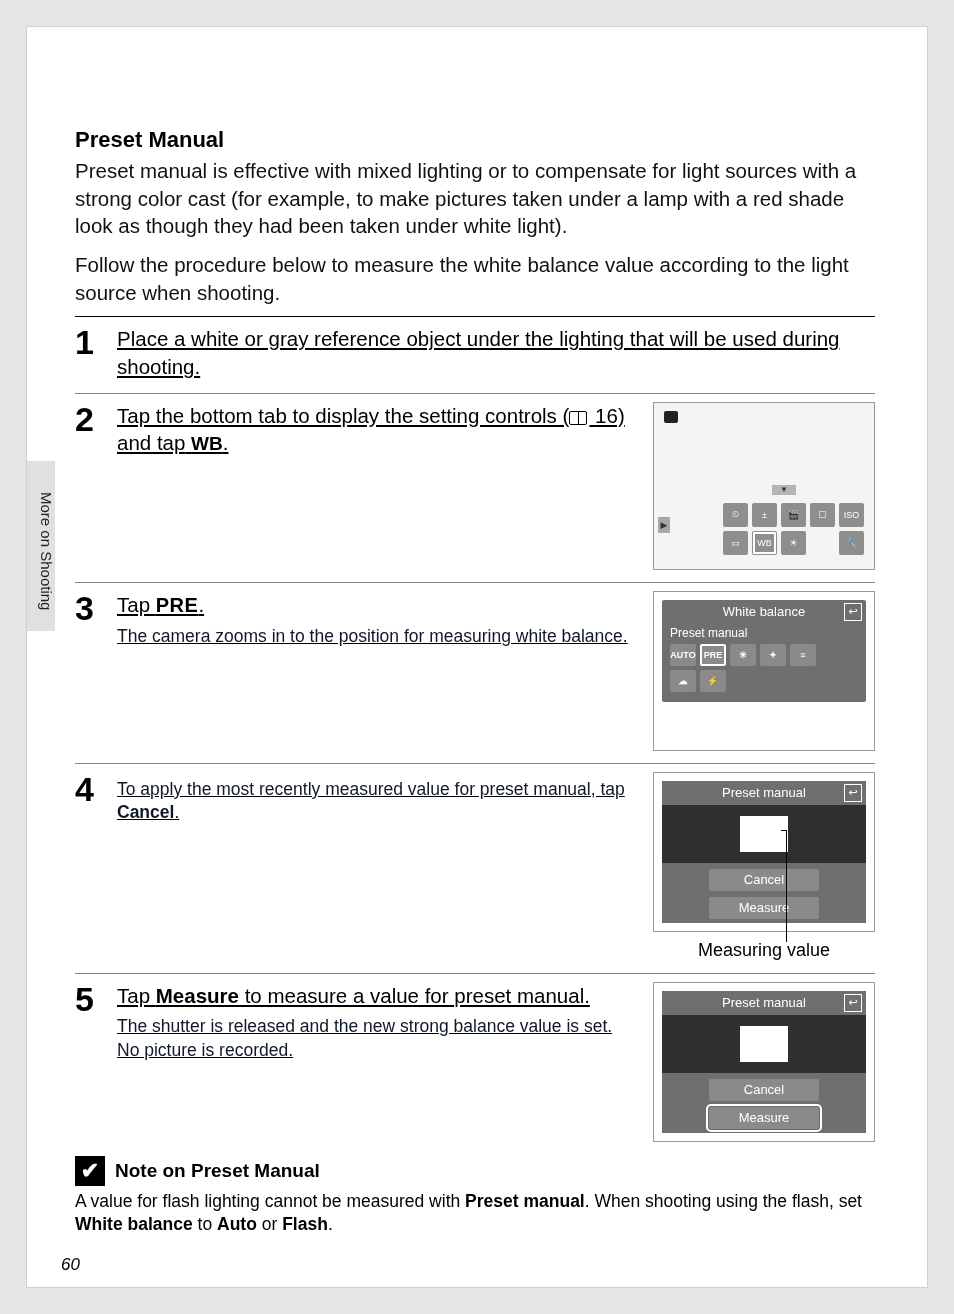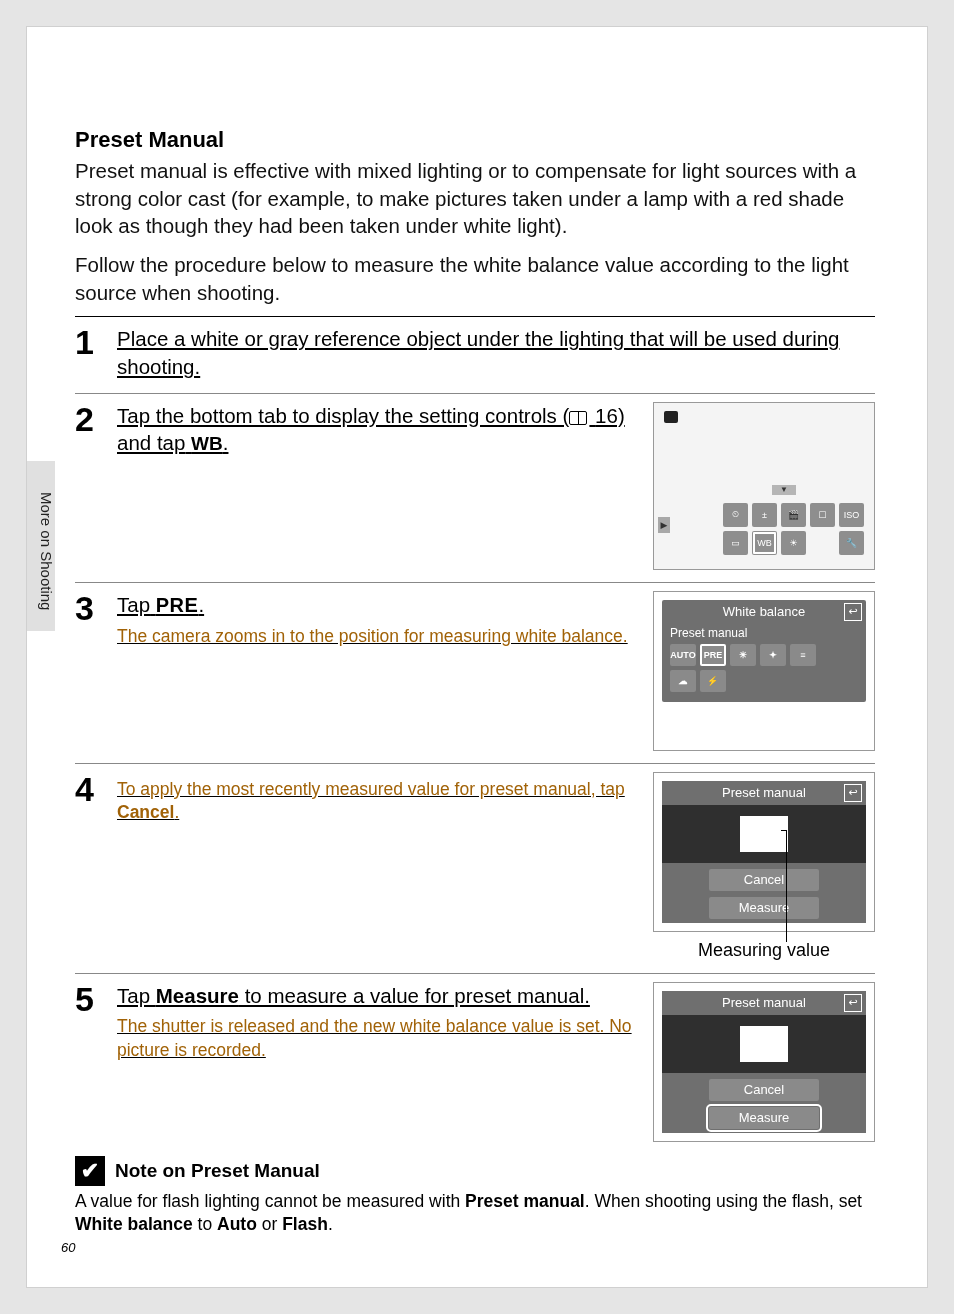--- a/index.html
+++ b/index.html
@@ -55,21 +55,21 @@
   }
   .section-title { font-weight: 700; font-size: 22px; margin-bottom: 4px; }
   .body-text { font-size: 20.5px; line-height: 1.35; color: #111; }
   .body-text.mt { margin-top: 11px; }
   hr.rule { border: none; border-top: 1px solid #000; margin: 10px 0 8px 0; }
   hr.rule-light { border: none; border-top: 1px solid #888; margin: 12px 0 8px 0; }
   .step-row { display: flex; align-items: flex-start; gap: 14px; }
   .step-num { font-size: 34px; font-weight: 900; width: 28px; line-height: 1; }
   .step-body { flex: 1; text-decoration: underline; }
   .step-heading { font-size: 20.5px; line-height: 1.35; }
-  .step-sub { font-size: 17.5px; line-height: 1.35; margin-top: 6px; color: #a16207; }
+  .step-sub { font-size: 17.5px; line-height: 1.35; margin-top: 6px; color: #0f172a; }
   .wb-glyph, .pre-glyph, .book-glyph { font-weight: 900; font-family: Arial, sans-serif; }
   .pre-glyph { letter-spacing: 0.5px; font-size: 20px; }
   .wb-glyph { font-size: 19px; }
   .book-glyph { display:inline-block; width:18px; height:14px; border:1.5px solid #000; border-radius:2px; position:relative; vertical-align:-2px; margin-right:2px;}
   .book-glyph::after{content:"";position:absolute;left:50%;top:0;bottom:0;width:1px;background:#000;}
   .screenshot-box {
     width: 222px;
     border: 1px solid #999;
     background: #fff;
   }
@@ -102,21 +102,21 @@
   .measure-box { width:48px; height:36px; background:#fff; }
   .btn-stack { display:flex; flex-direction:column; align-items:center; gap:6px; }
   .sbtn { width:110px; height:22px; background:#8a8a8a; color:#fff; font-size:13px; display:flex; align-items:center; justify-content:center; border-radius:2px;}
   .sbtn.active { outline:2px solid #fff; outline-offset:1px; }
   .callout-line { position:absolute; background:#000; }
   .callout-label { font-size: 18px; text-align:center; margin-top:8px;}
   .note-row { display:flex; align-items:center; gap:10px; margin-top:14px;}
   .note-icon { width:30px; height:30px; background:#000; color:#fff; display:flex; align-items:center; justify-content:center; font-size:22px; font-weight:900;}
   .note-title { font-weight:700; font-size:19px; }
   .note-body { font-size:17.5px; line-height:1.35; margin-top:4px;}
-  .page-num { position:absolute; left:34px; bottom:32px; font-style:italic; font-size:13px;}
+  .page-num { position:absolute; left:34px; bottom:12px; font-style:italic; font-size:17px;}
 </style>
 </head>
 <body>
 
 <div class="page">
 
 
   <div class="side-tab">More on Shooting</div>
 
   <div class="content">
@@ -250,21 +250,21 @@
     <hr class="rule-light">
 
     <div class="step-container">
       <div class="step-body-col">
         <div class="step-row">
           <div class="step-num">5</div>
           <div class="step-body">
             <div class="step-heading">
               <span>Tap </span><b>Measure</b><span> to measure a value for preset manual.</span>
             </div>
-            <div class="step-sub">The shutter is released and the new white balance value is set. No picture is recorded.</div>
+            <div class="step-sub">The shutter is released and the new strong balance value is set. No picture is recorded.</div>
           </div>
         </div>
       </div>
       <div class="shot-col">
         <div class="screenshot-box shot34">
           <div class="menu">
             <div class="title-row">
               <span>Preset manual</span>
               <span class="back-btn">↩</span>
             </div>

